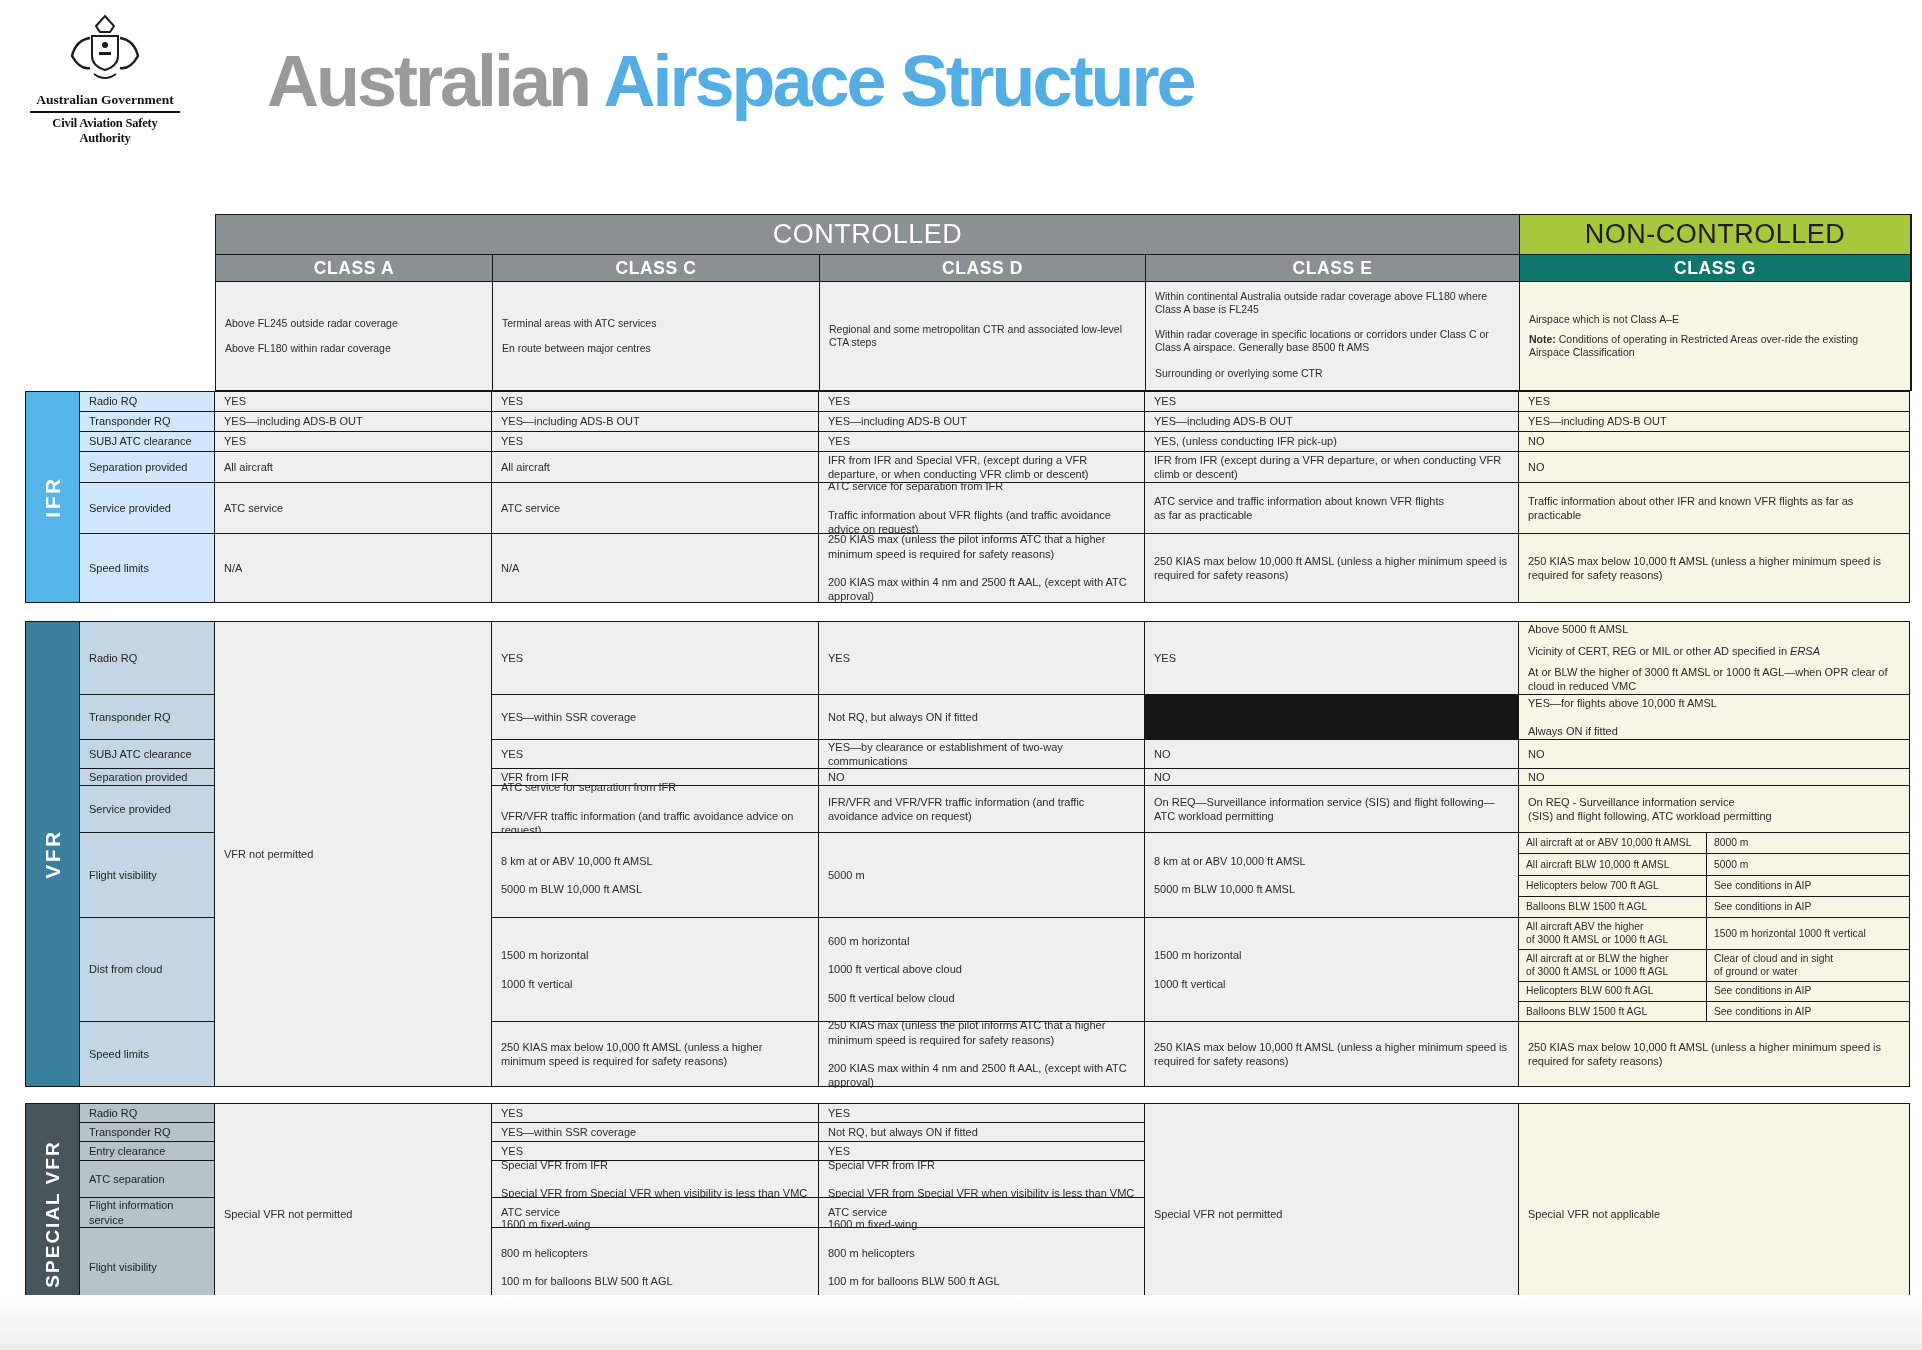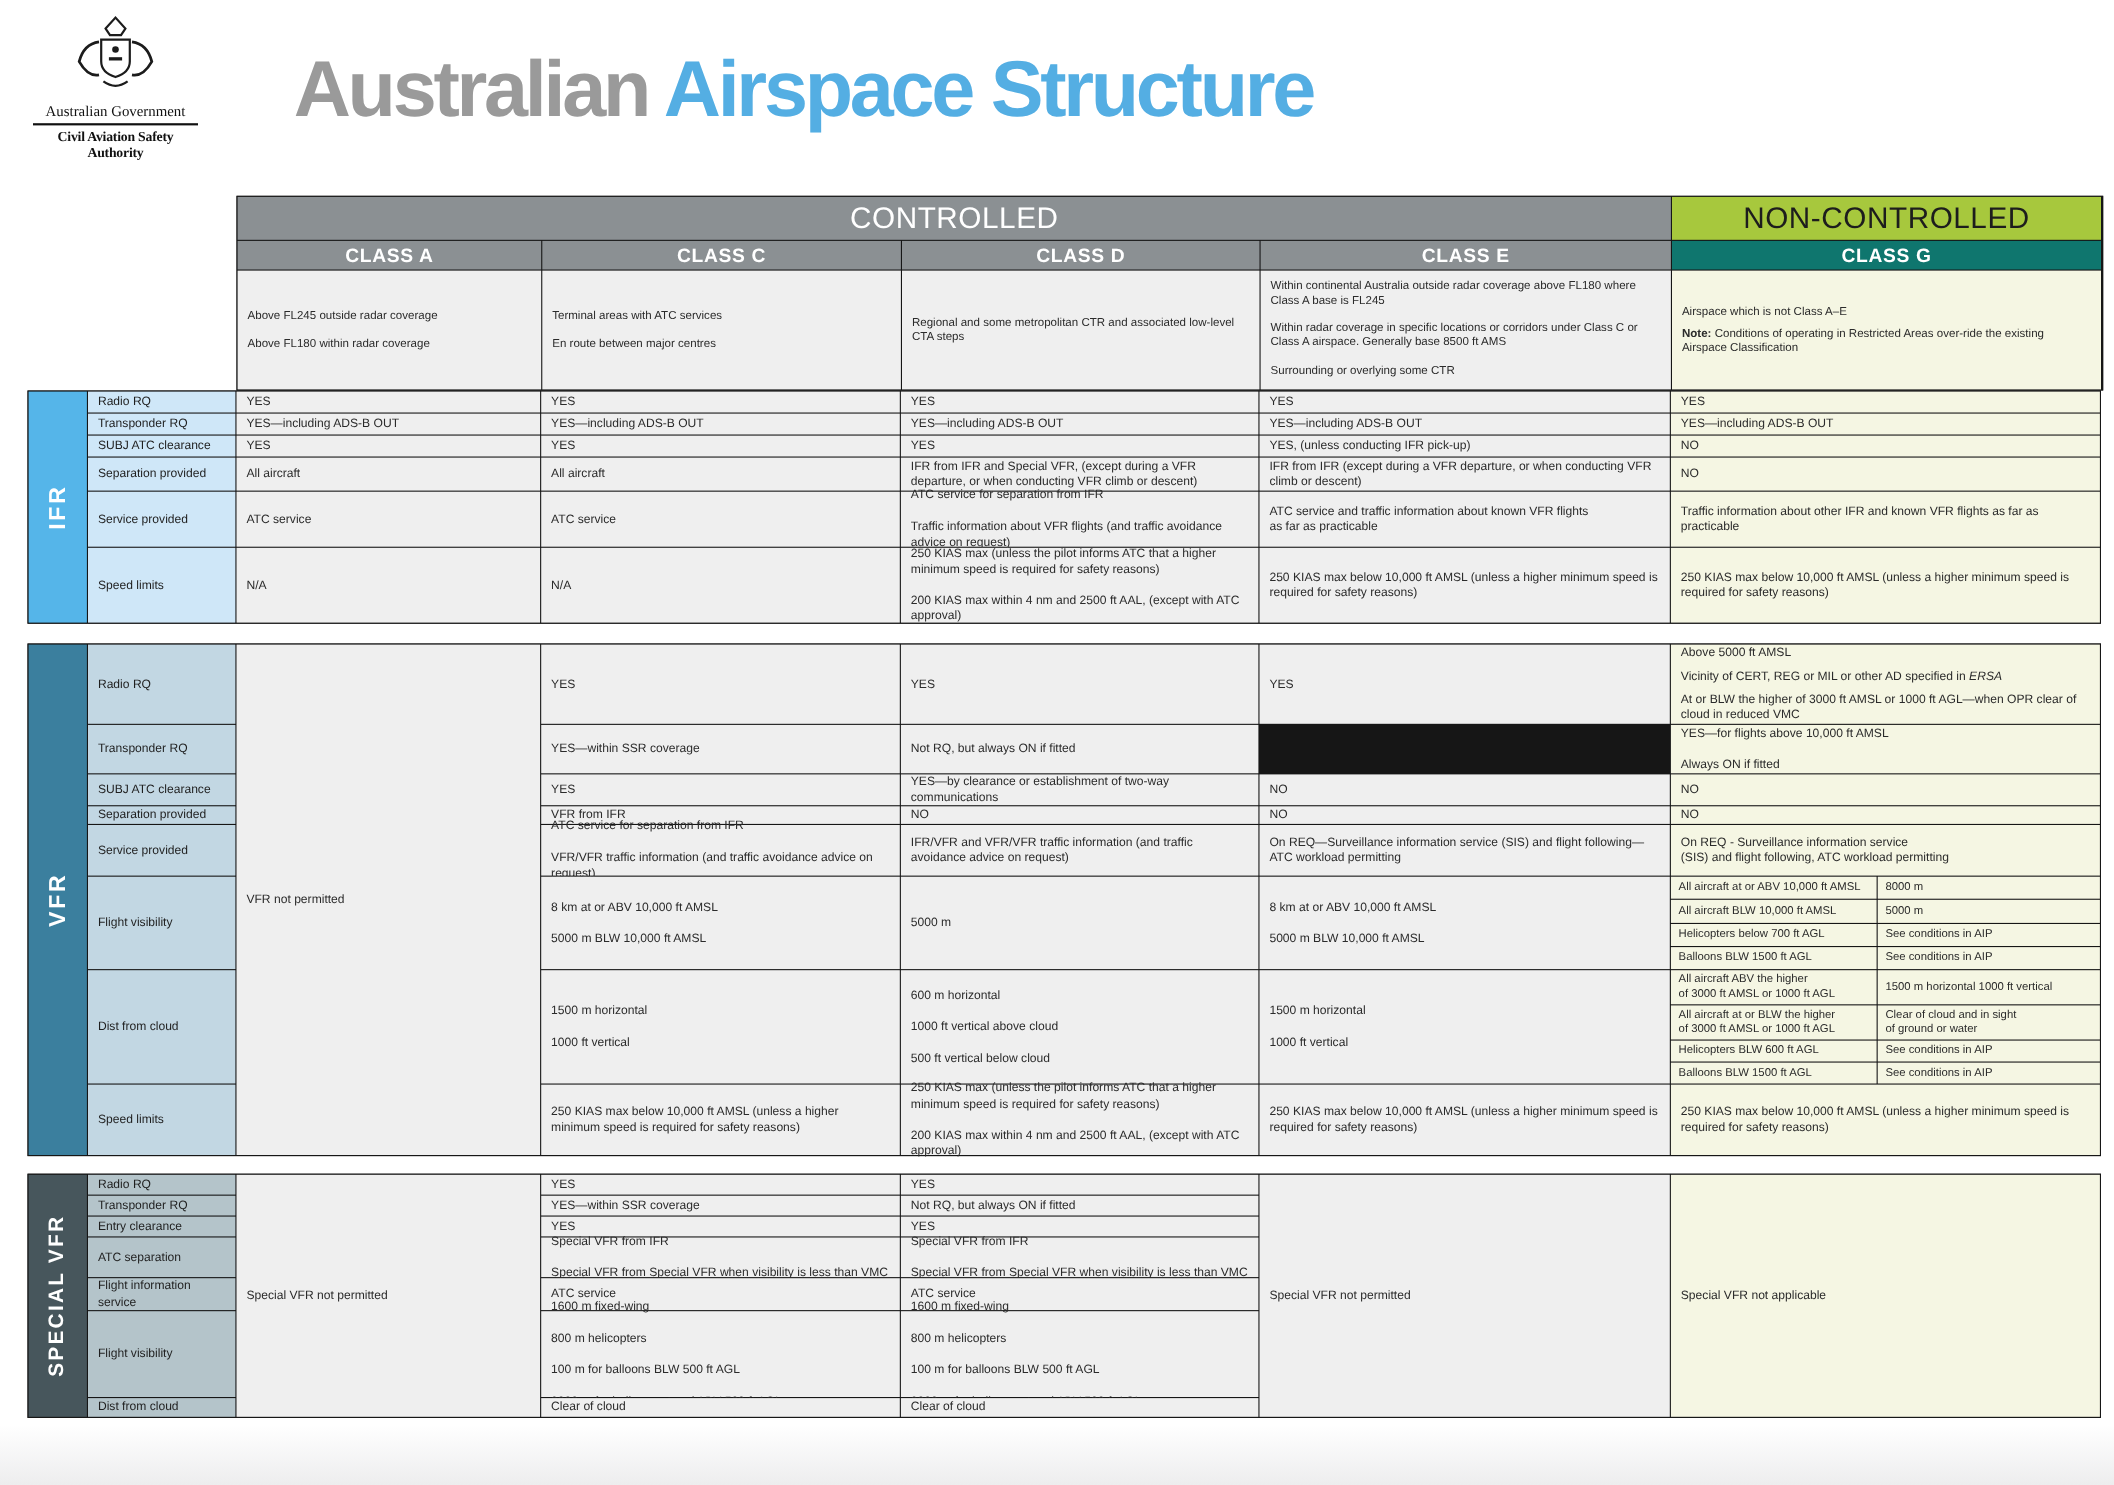--- a/index.html
+++ b/index.html
@@ -4,30 +4,30 @@
 <style>
   html,body{margin:0;padding:0;background:#fff;}
   body{font-family:"Liberation Sans","DejaVu Sans",sans-serif;-webkit-font-smoothing:antialiased;}
   #page{position:relative;width:1922px;height:1350px;background:#fff;overflow:hidden;}
   #page::after{content:"";position:absolute;left:0;right:0;bottom:0;height:55px;
     background:linear-gradient(#ffffff,#ededee);pointer-events:none;}
 
   
   .logo{position:absolute;left:30px;top:12px;width:150px;text-align:center;color:#111;}
   .logo .crest{margin:0 auto;}
-  .logo .l1{font-family:"Liberation Serif","DejaVu Serif",serif;font-weight:normal;font-size:13.5px;margin-top:2px;}
+  .logo .l1{font-family:"Liberation Serif","DejaVu Serif",serif;font-weight:bold;font-size:13.5px;margin-top:2px;}
   .logo .rule{height:2px;background:#111;margin:3px 0 3px 0;}
   .logo .l2{font-family:"Liberation Serif","DejaVu Serif",serif;font-weight:bold;font-size:12.5px;letter-spacing:-.2px;}
   .title{position:absolute;left:228px;top:40px;font-size:72px;font-weight:bold;letter-spacing:-3px;white-space:nowrap;margin-left:39px;}
   .title .t-gray{color:#9a9a9a;}
   .title .t-blue{color:#54aee3;}
 
   
   .tbl{position:absolute;left:25px;top:178px;width:1885px;}
-  .sec{display:grid;gap:1px;background:#161616;border:1px solid #161616;}
+  .sec{display:grid;gap:1px;background:#161616;border:1px solid #161616;margin-top:36px;}
   .cell{background:#efefef;padding:4px 9px;display:flex;flex-direction:column;justify-content:center;
         white-space:pre-line;font-size:11px;line-height:1.3;color:#2b2b2b;}
   .cell.g{background:#f5f6e3;}
   .cell.pad0{padding:0;}
   .hdr-grid{margin-left:190px;width:1695px;}
   .band{display:flex;align-items:center;justify-content:center;}
   .band.ctl{background:#8b9093;color:#fff;font-size:27px;font-weight:400;letter-spacing:.5px;}
   .band.nctl{background:#a7c83d;color:#1d1d1d;font-size:27px;font-weight:400;letter-spacing:.5px;}
   .clsh{display:flex;align-items:center;justify-content:center;background:#8b9093;color:#fff;
         font-weight:bold;font-size:17.5px;letter-spacing:.6px;}

